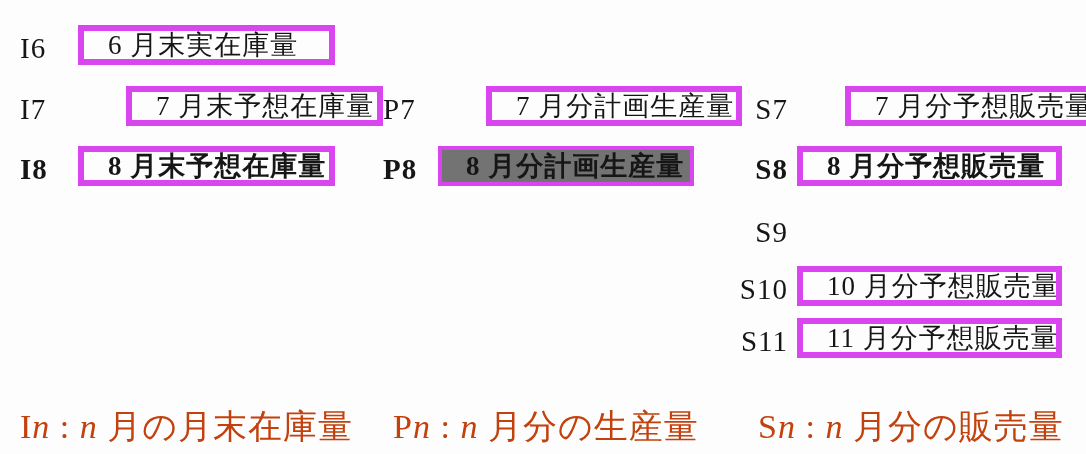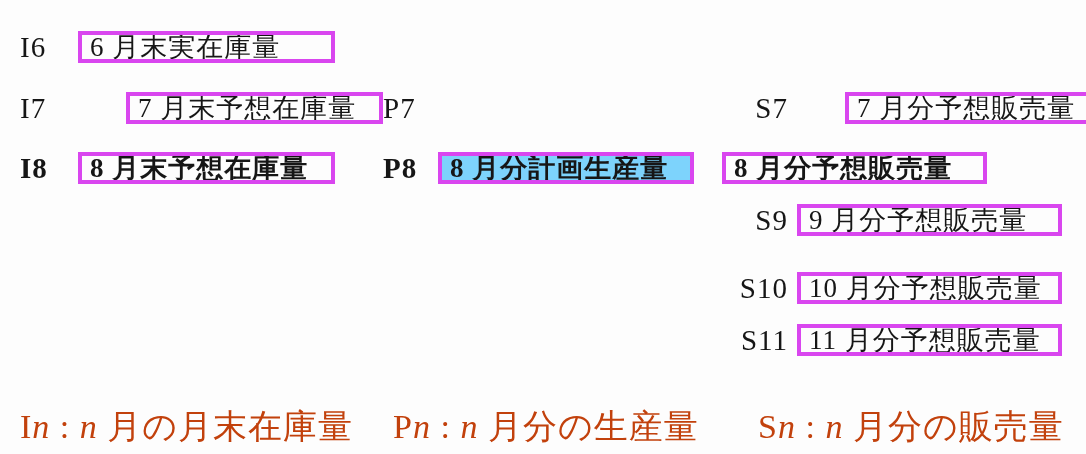--- a/index.html
+++ b/index.html
@@ -12,62 +12,61 @@
     width: 1086px;
     height: 454px;
     background: #fdfdfd;
     color: #161616;
     overflow: hidden;
   }
   
   .unit {
     position: absolute;
     display: flex;
-    align-items: flex-start;
+    align-items: flex-end;
     height: 42px;
-    margin-top: 8px;
   }
   .nlabel {
     font-size: 29px;
     letter-spacing: 1px;
     color: #161616;
     flex: 0 0 auto;
   }
   .nbox {
     box-sizing: border-box;
-    border: 4px solid #d946ef;
+    border: 6px solid #d946ef;
     background: #fdfdfd;
-    height: 32px;
+    height: 40px;
     display: flex;
     align-items: center;
-    padding-left: 8px;
+    padding-left: 24px;
     font-size: 27px;
     letter-spacing: 1px;
     white-space: nowrap;
     overflow: hidden;
   }
   .nbox.highlight {
     border-width: 4px;
-    background: #7dd3fc;
+    background: #737373;
   }
   
   .col-i .nlabel { width: 58px; text-align: left; }
   .col-i .nbox   { width: 257px; }
   .col-p .nlabel { width: 55px; text-align: left; }
   .col-p .nbox   { width: 256px; }
   .col-s .nlabel { width: 75px; text-align: right; padding-right: 9px; box-sizing: border-box; }
   .col-s .nbox   { width: 265px; }
   .col-i { left: 20px; }
   .col-p { left: 383px; }
   .col-s { left: 722px; }
   
   .row-1 { top: 23px; }
   .row-2 { top: 84px; gap: 48px; }
   .row-3 { top: 144px; font-weight: bold; }
-  .row-4 { top: 196px; }
+  .row-4 { top: 207px; }
   .row-5 { top: 264px; }
   .row-6 { top: 316px; }
   
   .legend-item {
     position: absolute;
     top: 404px;
     font-size: 34px;
     letter-spacing: 1px;
     white-space: nowrap;
     color: #c2410c;
@@ -93,36 +92,37 @@
     <span class="nlabel">I7</span>
     <span class="nbox">7 月末予想在庫量</span>
   </div>
   <div class="unit col-i row-3">
     <span class="nlabel">I8</span>
     <span class="nbox">8 月末予想在庫量</span>
   </div>
 
   <div class="unit col-p row-2">
     <span class="nlabel">P7</span>
+    <span class="nbox">7 月分計画生産量</span>
   </div>
   <div class="unit col-p row-3">
     <span class="nlabel">P8</span>
     <span class="nbox highlight">8 月分計画生産量</span>
   </div>
 
   <div class="unit col-s row-2">
     <span class="nlabel">S7</span>
     <span class="nbox">7 月分予想販売量</span>
   </div>
   <div class="unit col-s row-3">
+    <span class="nlabel">S8</span>
     <span class="nbox">8 月分予想販売量</span>
   </div>
   <div class="unit col-s row-4">
     <span class="nlabel">S9</span>
-    <span class="nbox">9 月分予想販売量</span>
   </div>
   <div class="unit col-s row-5">
     <span class="nlabel">S10</span>
     <span class="nbox">10 月分予想販売量</span>
   </div>
   <div class="unit col-s row-6">
     <span class="nlabel">S11</span>
     <span class="nbox">11 月分予想販売量</span>
   </div>
 

